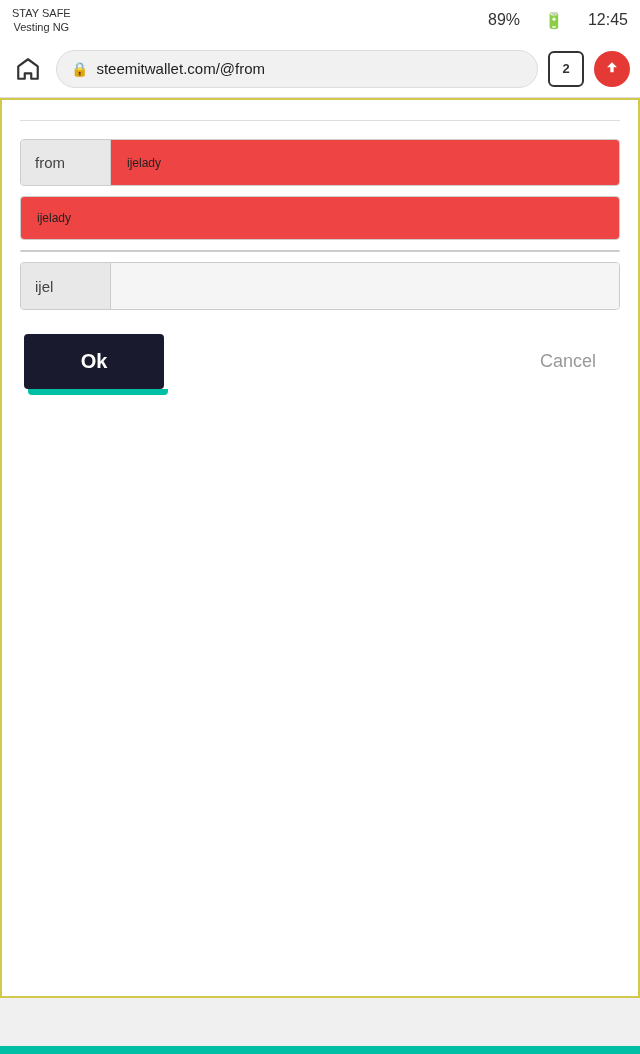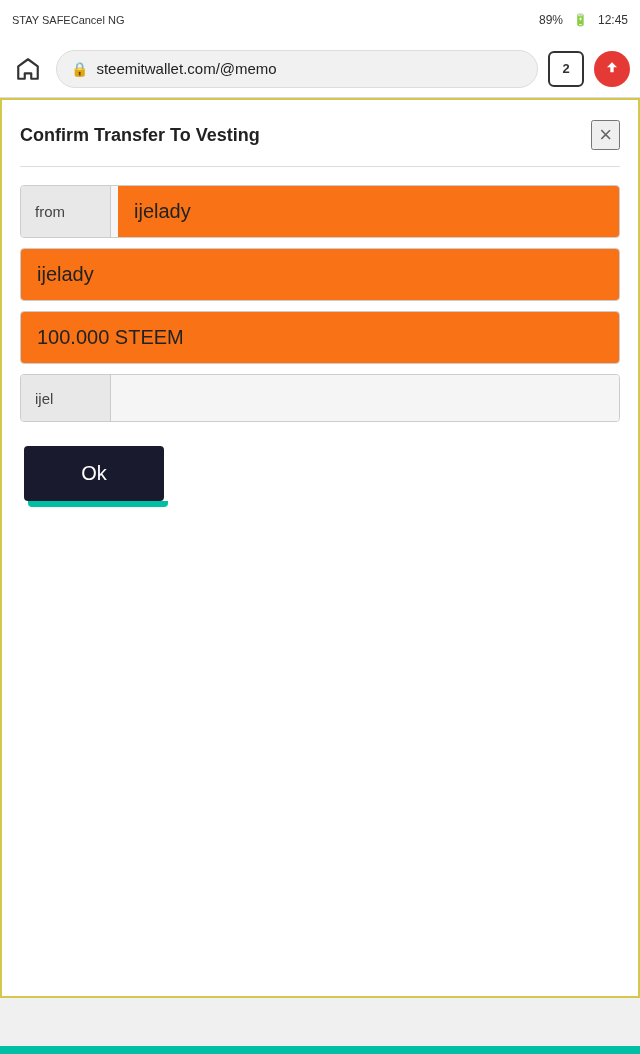--- a/index.html
+++ b/index.html
@@ -22,31 +22,31 @@
       display: flex;
       align-items: center;
       justify-content: space-between;
       padding: 0 12px;
       font-size: 12px;
       color: #333;
     }
 
     .status-left {
       display: flex;
-      flex-direction: row;
+      flex-direction: column;
       font-size: 11px;
       line-height: 1.3;
       align-items: center;
     }
 
     .status-right {
       display: flex;
       align-items: center;
-      gap: 10px;
-      font-size: 12px;
+      gap: 24px;
+      font-size: 16px;
     }
 
     
     .browser-bar {
       width: 100%;
       height: 58px;
       background: #fff;
       display: flex;
       align-items: center;
       padding: 0 10px;
@@ -161,41 +161,40 @@
 
     
     .form-row {
       display: flex;
       align-items: stretch;
       border: 1px solid #ccc;
       border-radius: 4px;
       margin-bottom: 10px;
       background: #f5f5f5;
       overflow: hidden;
-      gap: 7px;
     }
 
     .field-label {
       width: 90px;
       min-width: 90px;
       background: #e8e8e8;
       display: flex;
       align-items: center;
       padding: 14px 14px;
       font-size: 15px;
       color: #444;
       border-right: 1px solid #ccc;
     }
 
     .field-value {
       flex: 1;
       padding: 14px 16px;
-      font-size: 20px;
+      font-size: 12px;
       color: #222;
-      background: #f97316;
+      background: #ef4444;
       display: flex;
       align-items: center;
     }
 
     .field-input {
       flex: 1;
       border: none;
       background: #f5f5f5;
       padding: 14px 16px;
       font-size: 16px;
@@ -209,21 +208,21 @@
       align-items: center;
       justify-content: space-between;
       margin-top: 24px;
       padding: 0 4px;
     }
 
     .ok-btn {
       background: #1a1a2e;
       color: #fff;
       font-size: 20px;
-      font-weight: normal;
+      font-weight: bold;
       padding: 16px 44px;
       border: none;
       border-radius: 4px;
       cursor: pointer;
       position: relative;
       min-width: 140px;
     }
 
     .ok-btn::after {
       content: '';
@@ -254,80 +253,76 @@
       height: 8px;
       background: #00bfa5;
     }
   </style>
 </head>
 <body>
 
 <div class="status-bar">
   <div class="status-left">
     <span>STAY SAFE</span>
-    <span>Cancel NG</span>
+    <span>Vesting NG</span>
   </div>
   <div class="status-right">
     <span>89%</span>
     <span>🔋</span>
     <span>12:45</span>
   </div>
 </div>
 
 <div class="browser-bar">
   <div class="home-btn">
     <svg class="home-icon-svg" viewBox="0 0 24 24" fill="none" stroke="#333" stroke-width="2" stroke-linecap="round" stroke-linejoin="round">
       <path d="M3 9.5L12 3l9 6.5V21H15v-5h-6v5H3z"></path>
     </svg>
   </div>
 
   <div class="url-bar">
     <span class="lock-icon">🔒</span>
-    <span class="url-text">steemitwallet.com/@memo</span>
+    <span class="url-text">steemitwallet.com/@from</span>
   </div>
 
   <div class="tab-btn">
     <span>2</span>
   </div>
 
   <div class="upload-btn">
     <svg width="20" height="20" viewBox="0 0 24 24" fill="white">
       <path d="M12 4l-6 6h4v6h4v-6h4l-6-6z"></path>
     </svg>
   </div>
 </div>
 
 <div class="content-area">
   <div class="modal">
 
-    <div class="modal-header">
-      <span class="modal-title">Confirm Transfer To Vesting</span>
-      <button class="close-btn">×</button>
-    </div>
 
     <div class="divider"></div>
 
     <div class="form-row">
       <div class="field-label">from</div>
       <div class="field-value">ijelady</div>
     </div>
 
     <div class="form-row">
       <div class="field-value">ijelady</div>
     </div>
 
     <div class="form-row">
-      <div class="field-value">100.000 STEEM</div>
     </div>
 
     <div class="form-row">
       <div class="field-label">ijel</div>
       <input class="field-input" type="text" value="" style="">
     </div>
 
     <div class="buttons-row">
       <button class="ok-btn">Ok</button>
+      <button class="cancel-btn">Cancel</button>
     </div>
 
   </div>
 </div>
 
 <div class="bottom-bar"></div>
 
 </body></html>

